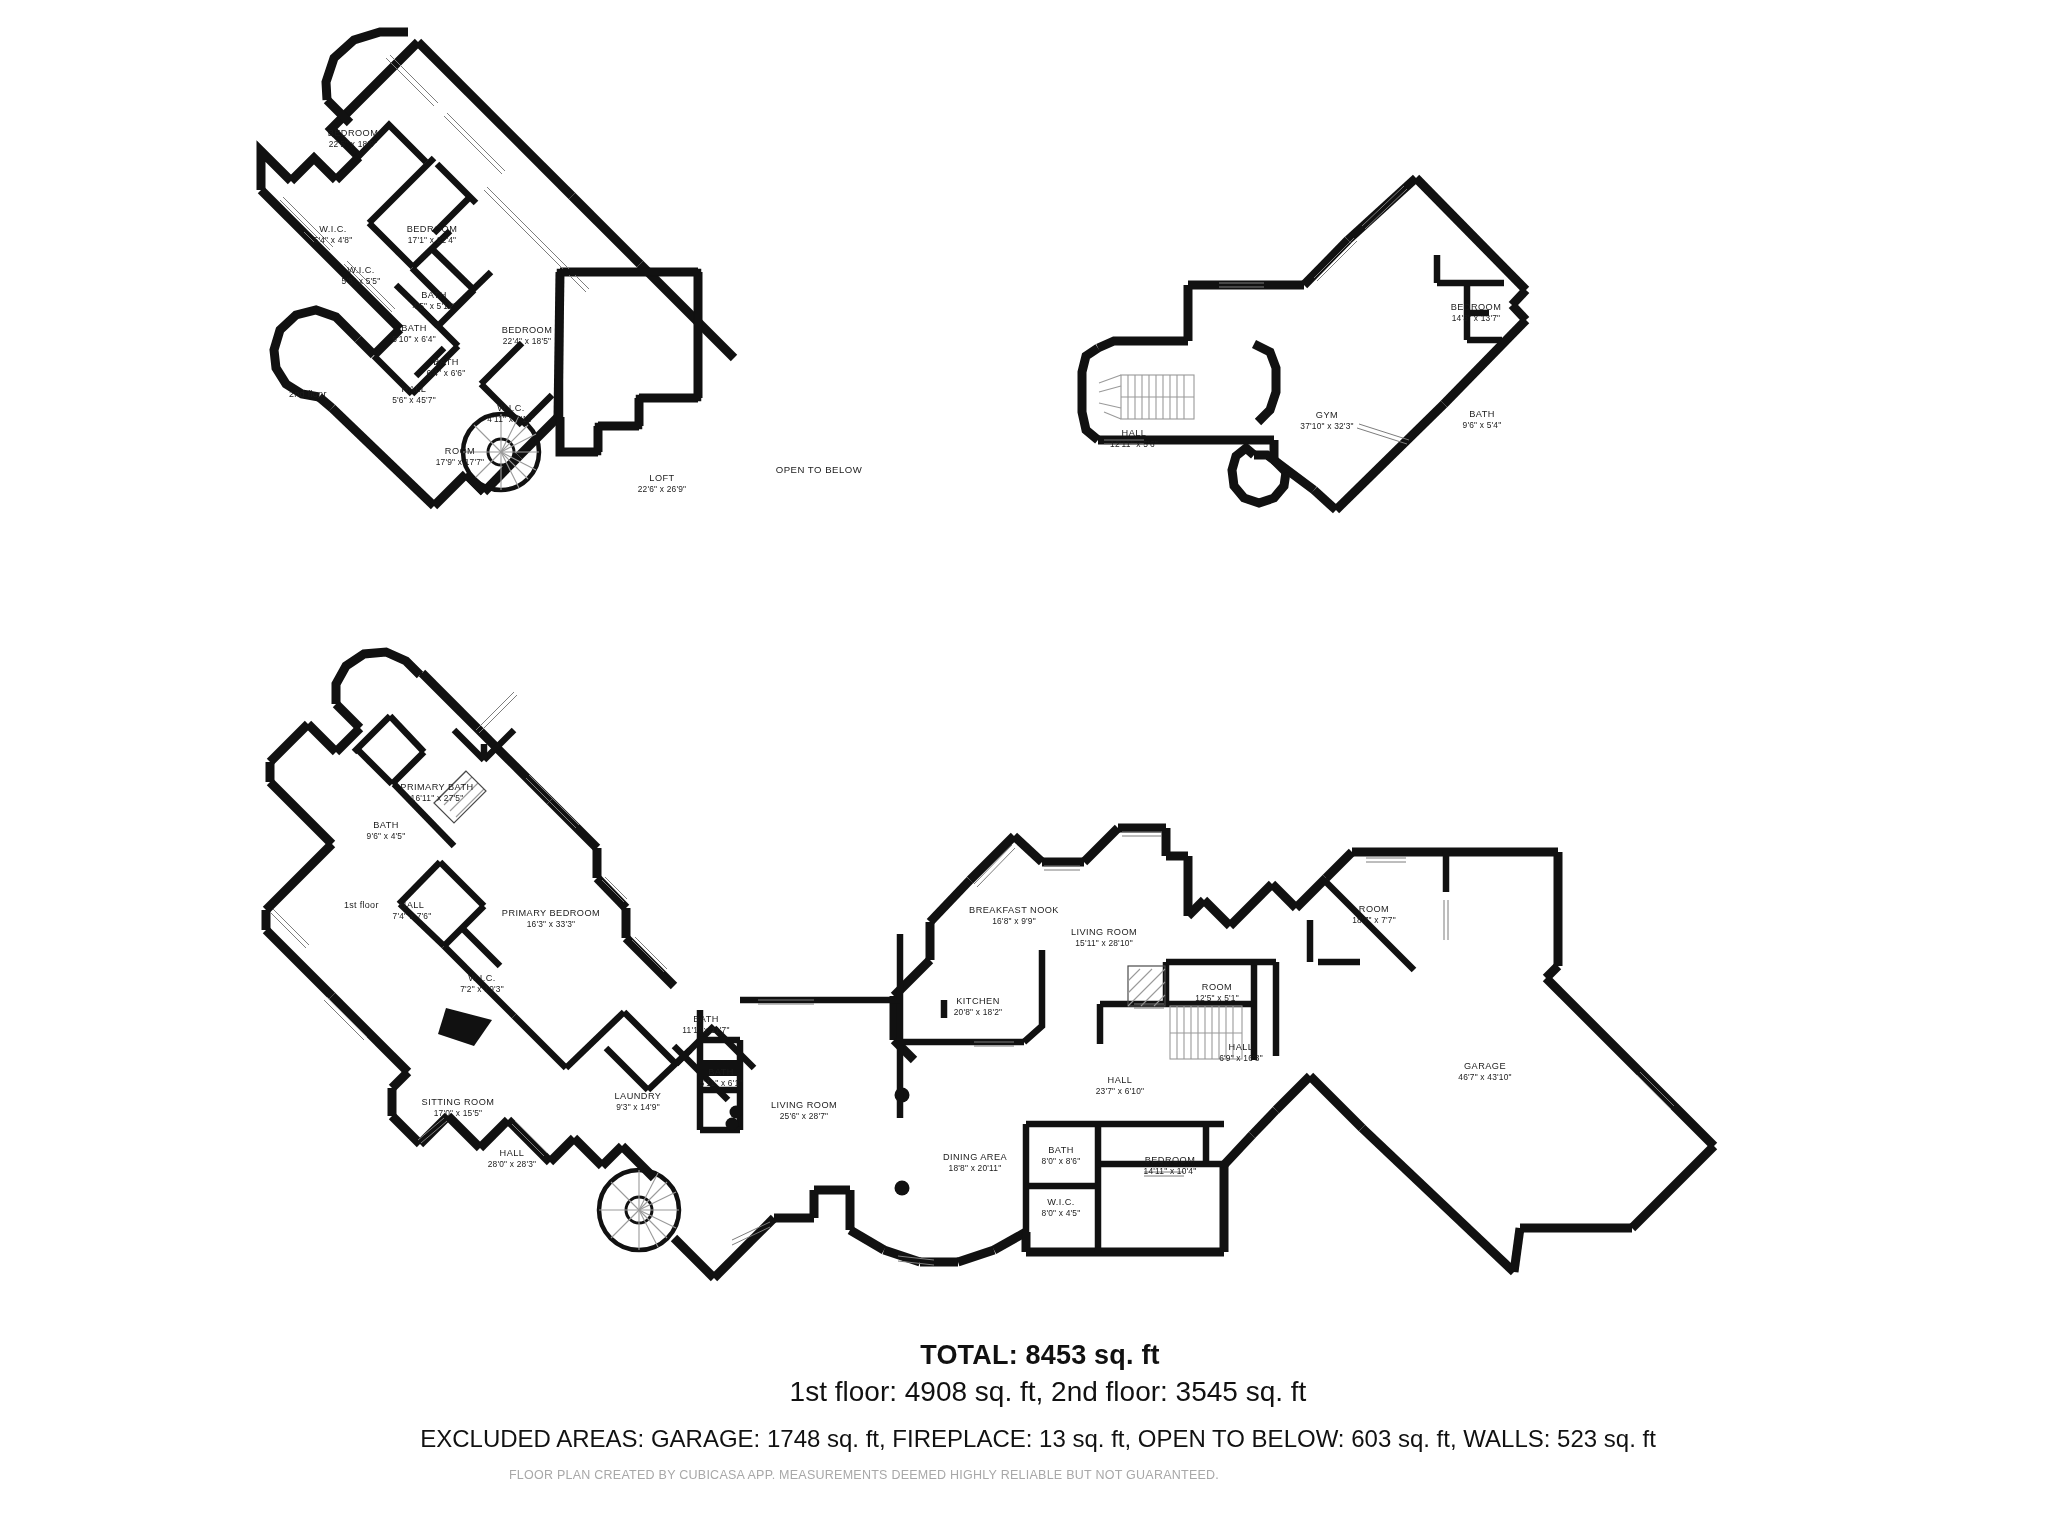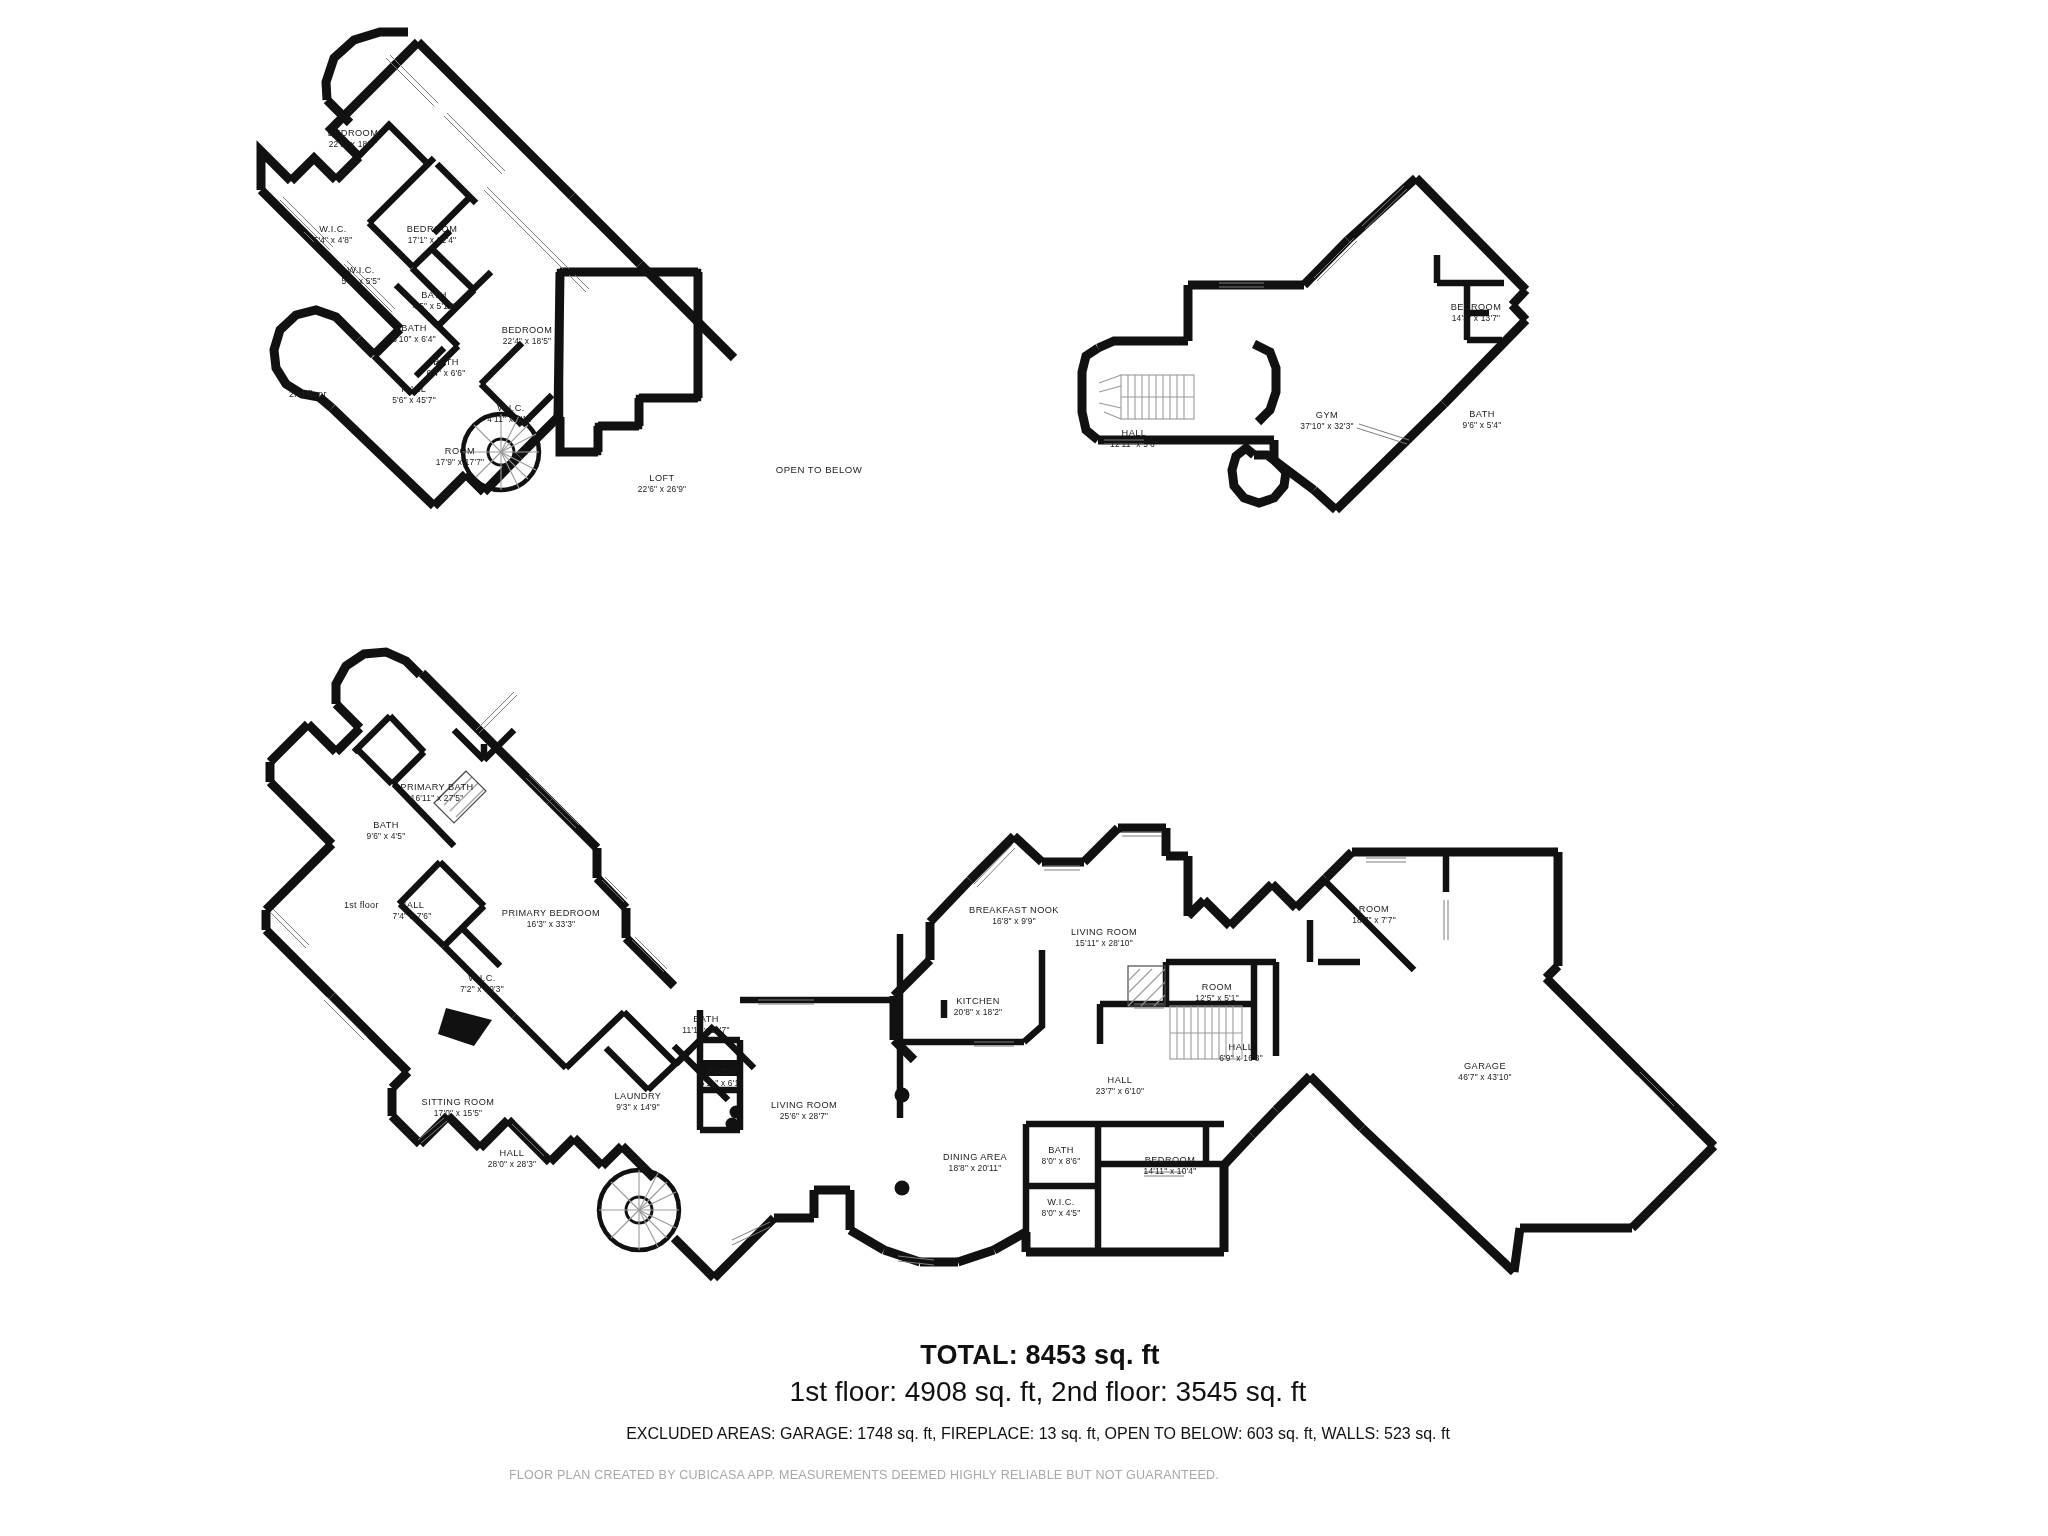--- a/index.html
+++ b/index.html
@@ -90,21 +90,21 @@
     margin: 0 0 5px 4px;
     color: #111111;
   }
   #summary .floors {
     font-size: 28px;
     margin: 0 0 3px 0;
     color: #111111;
     padding-left: 20px;
   }
   #summary .excluded {
-    font-size: 16px;
+    font-size: 24px;
     line-height: 1.22;
     margin: 16px;
     color: #111111;
     padding: 0 330px;
   }
   #credit {
     position: absolute;
     left: 0;
     top: 1468px;
     width: 1700px;

